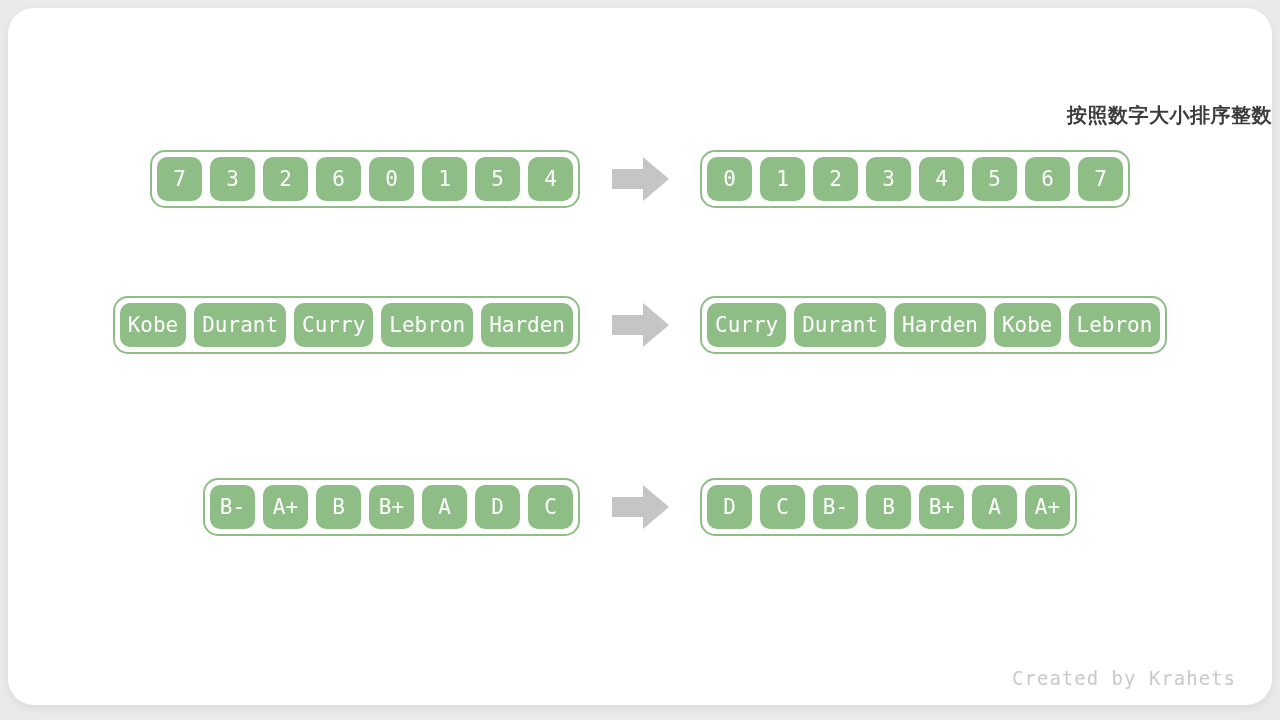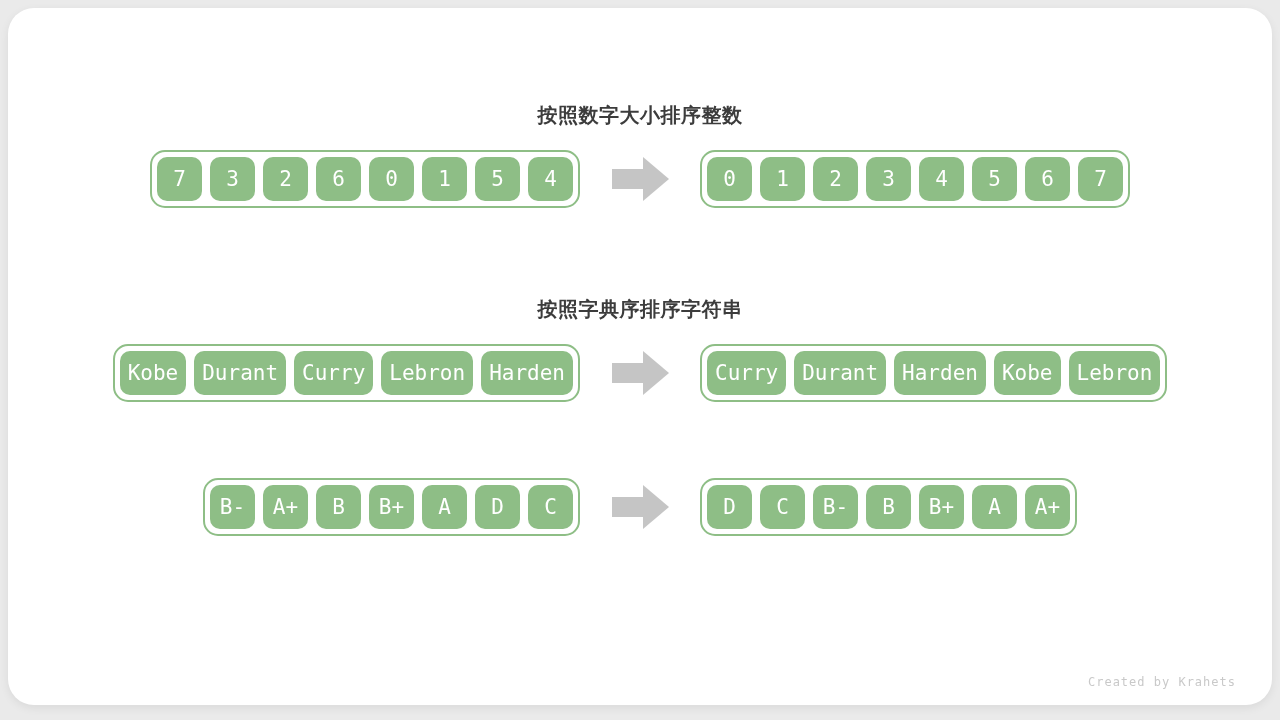--- a/index.html
+++ b/index.html
@@ -27,21 +27,21 @@
     border-radius: 26px;
     box-shadow: 0 3px 10px rgba(0,0,0,0.07);
   }
   .sections { position: absolute; left: 0; right: 0; top: 0; bottom: 0; }
   .sort-section { position: absolute; left: 0; right: 0; }
   .sort-section:nth-child(1) { top: 94px; }
   .sort-section:nth-child(2) { top: 288px; }
   .sort-section:nth-child(3) { top: 470px; }
   .section-title {
     margin: 0 0 22px 0;
-    text-align: center;
+    text-align: right;
     font-size: 20px;
     line-height: 26px;
     font-weight: bold;
     color: var(--title-color);
     letter-spacing: 0.5px;
   }
   .sort-row {
     display: flex;
     align-items: center;
   }
@@ -76,21 +76,21 @@
     display: flex;
     align-items: center;
   }
   .arrow-wrap svg { display: block; }
   .arrow-fill { fill: var(--arrow-gray); }
   .watermark {
     position: absolute;
     right: 36px;
     bottom: 16px;
     font-family: "DejaVu Sans Mono", monospace;
-    font-size: 12px;
+    font-size: 19px;
     letter-spacing: 1px;
     color: var(--watermark-color);
   }
 </style>
 </head>
 <body>
 
 <div class="card">
   <div class="sections" id="sections">
   <section class="sort-section">
@@ -123,21 +123,20 @@
               <div class="cell">4</div>
               <div class="cell">5</div>
               <div class="cell">6</div>
               <div class="cell">7</div>
             </div>
       </div>
     </div>
   </section>
 
   <section class="sort-section">
-    <h2 class="section-title">按照字典序排序字符串</h2>
     <div class="sort-row">
       <div class="half left">
         <div class="array-box">
               <div class="cell">Kobe</div>
               <div class="cell">Durant</div>
               <div class="cell">Curry</div>
               <div class="cell">Lebron</div>
               <div class="cell">Harden</div>
             </div>
       </div>

